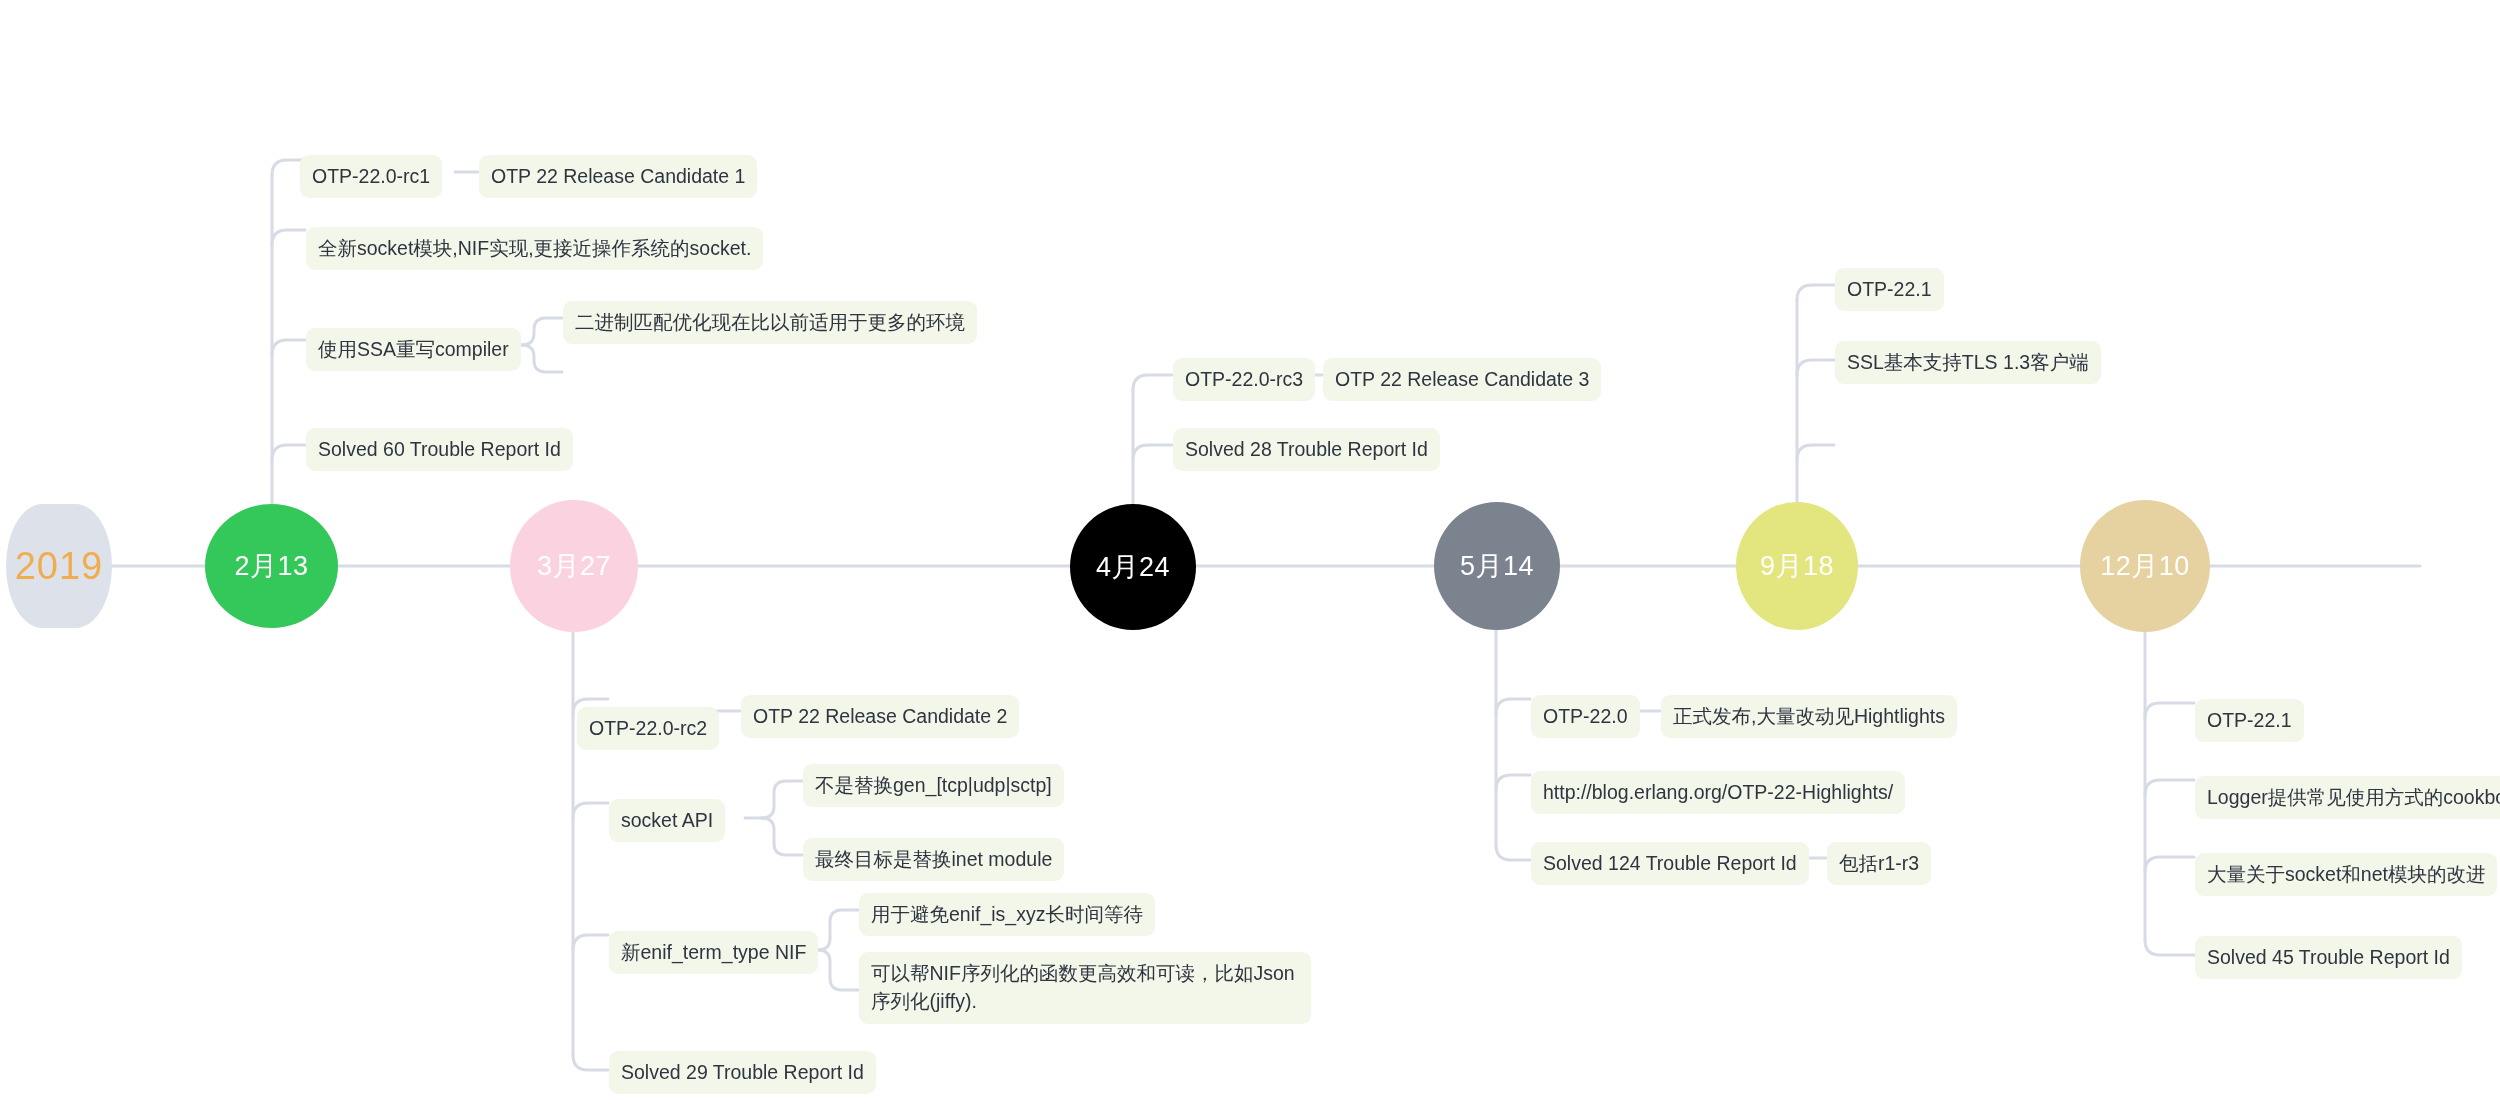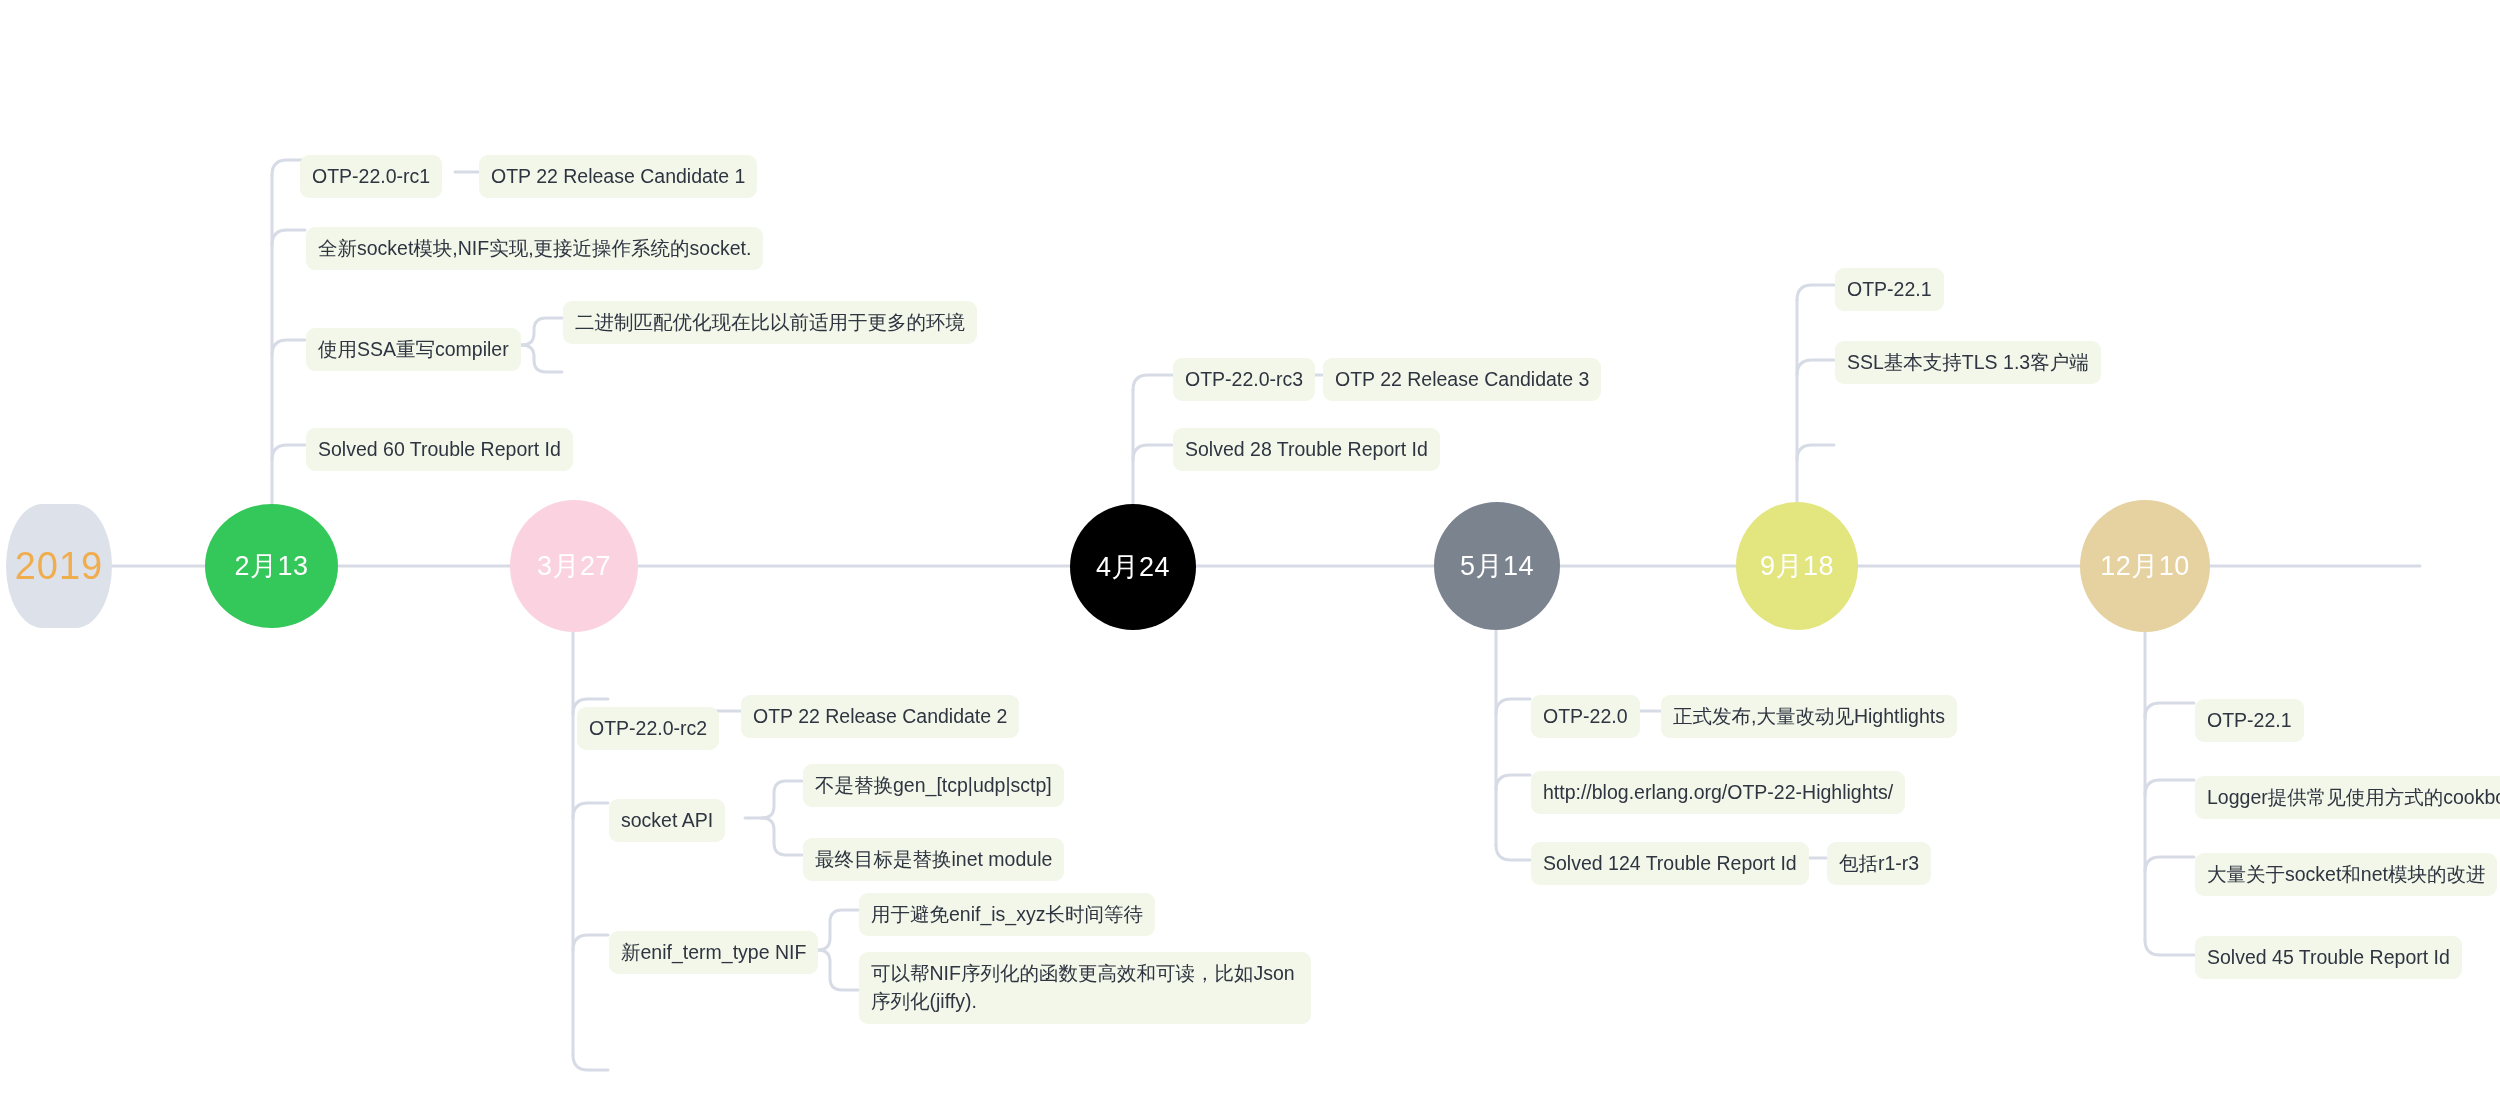--- a/index.html
+++ b/index.html
@@ -188,20 +188,23 @@
   <div class="chip" style="left:609px; top:931px;">
     <span>新enif_term_type NIF</span>
   </div>
   <div class="chip" style="left:859px; top:893px;">
     <span>用于避免enif_is_xyz长时间等待</span>
   </div>
   <div class="chip wrap" style="left:859px; top:952px; width:452px;">
     <span>可以帮NIF序列化的函数更高效和可读，比如Json序列化(jiffy).</span>
   </div>
 
+  <div class="chip" style="left:609px; top:1051px;">
+    <span>Solved 29 Trouble Report Id</span>
+  </div>
 
   <div class="chip" style="left:1173px; top:358px;">
     <span>OTP-22.0-rc3</span>
   </div>
   <div class="chip" style="left:1323px; top:358px;">
     <span>OTP 22 Release Candidate 3</span>
   </div>
 
   <div class="chip" style="left:1173px; top:428px;">
     <span>Solved 28 Trouble Report Id</span>

